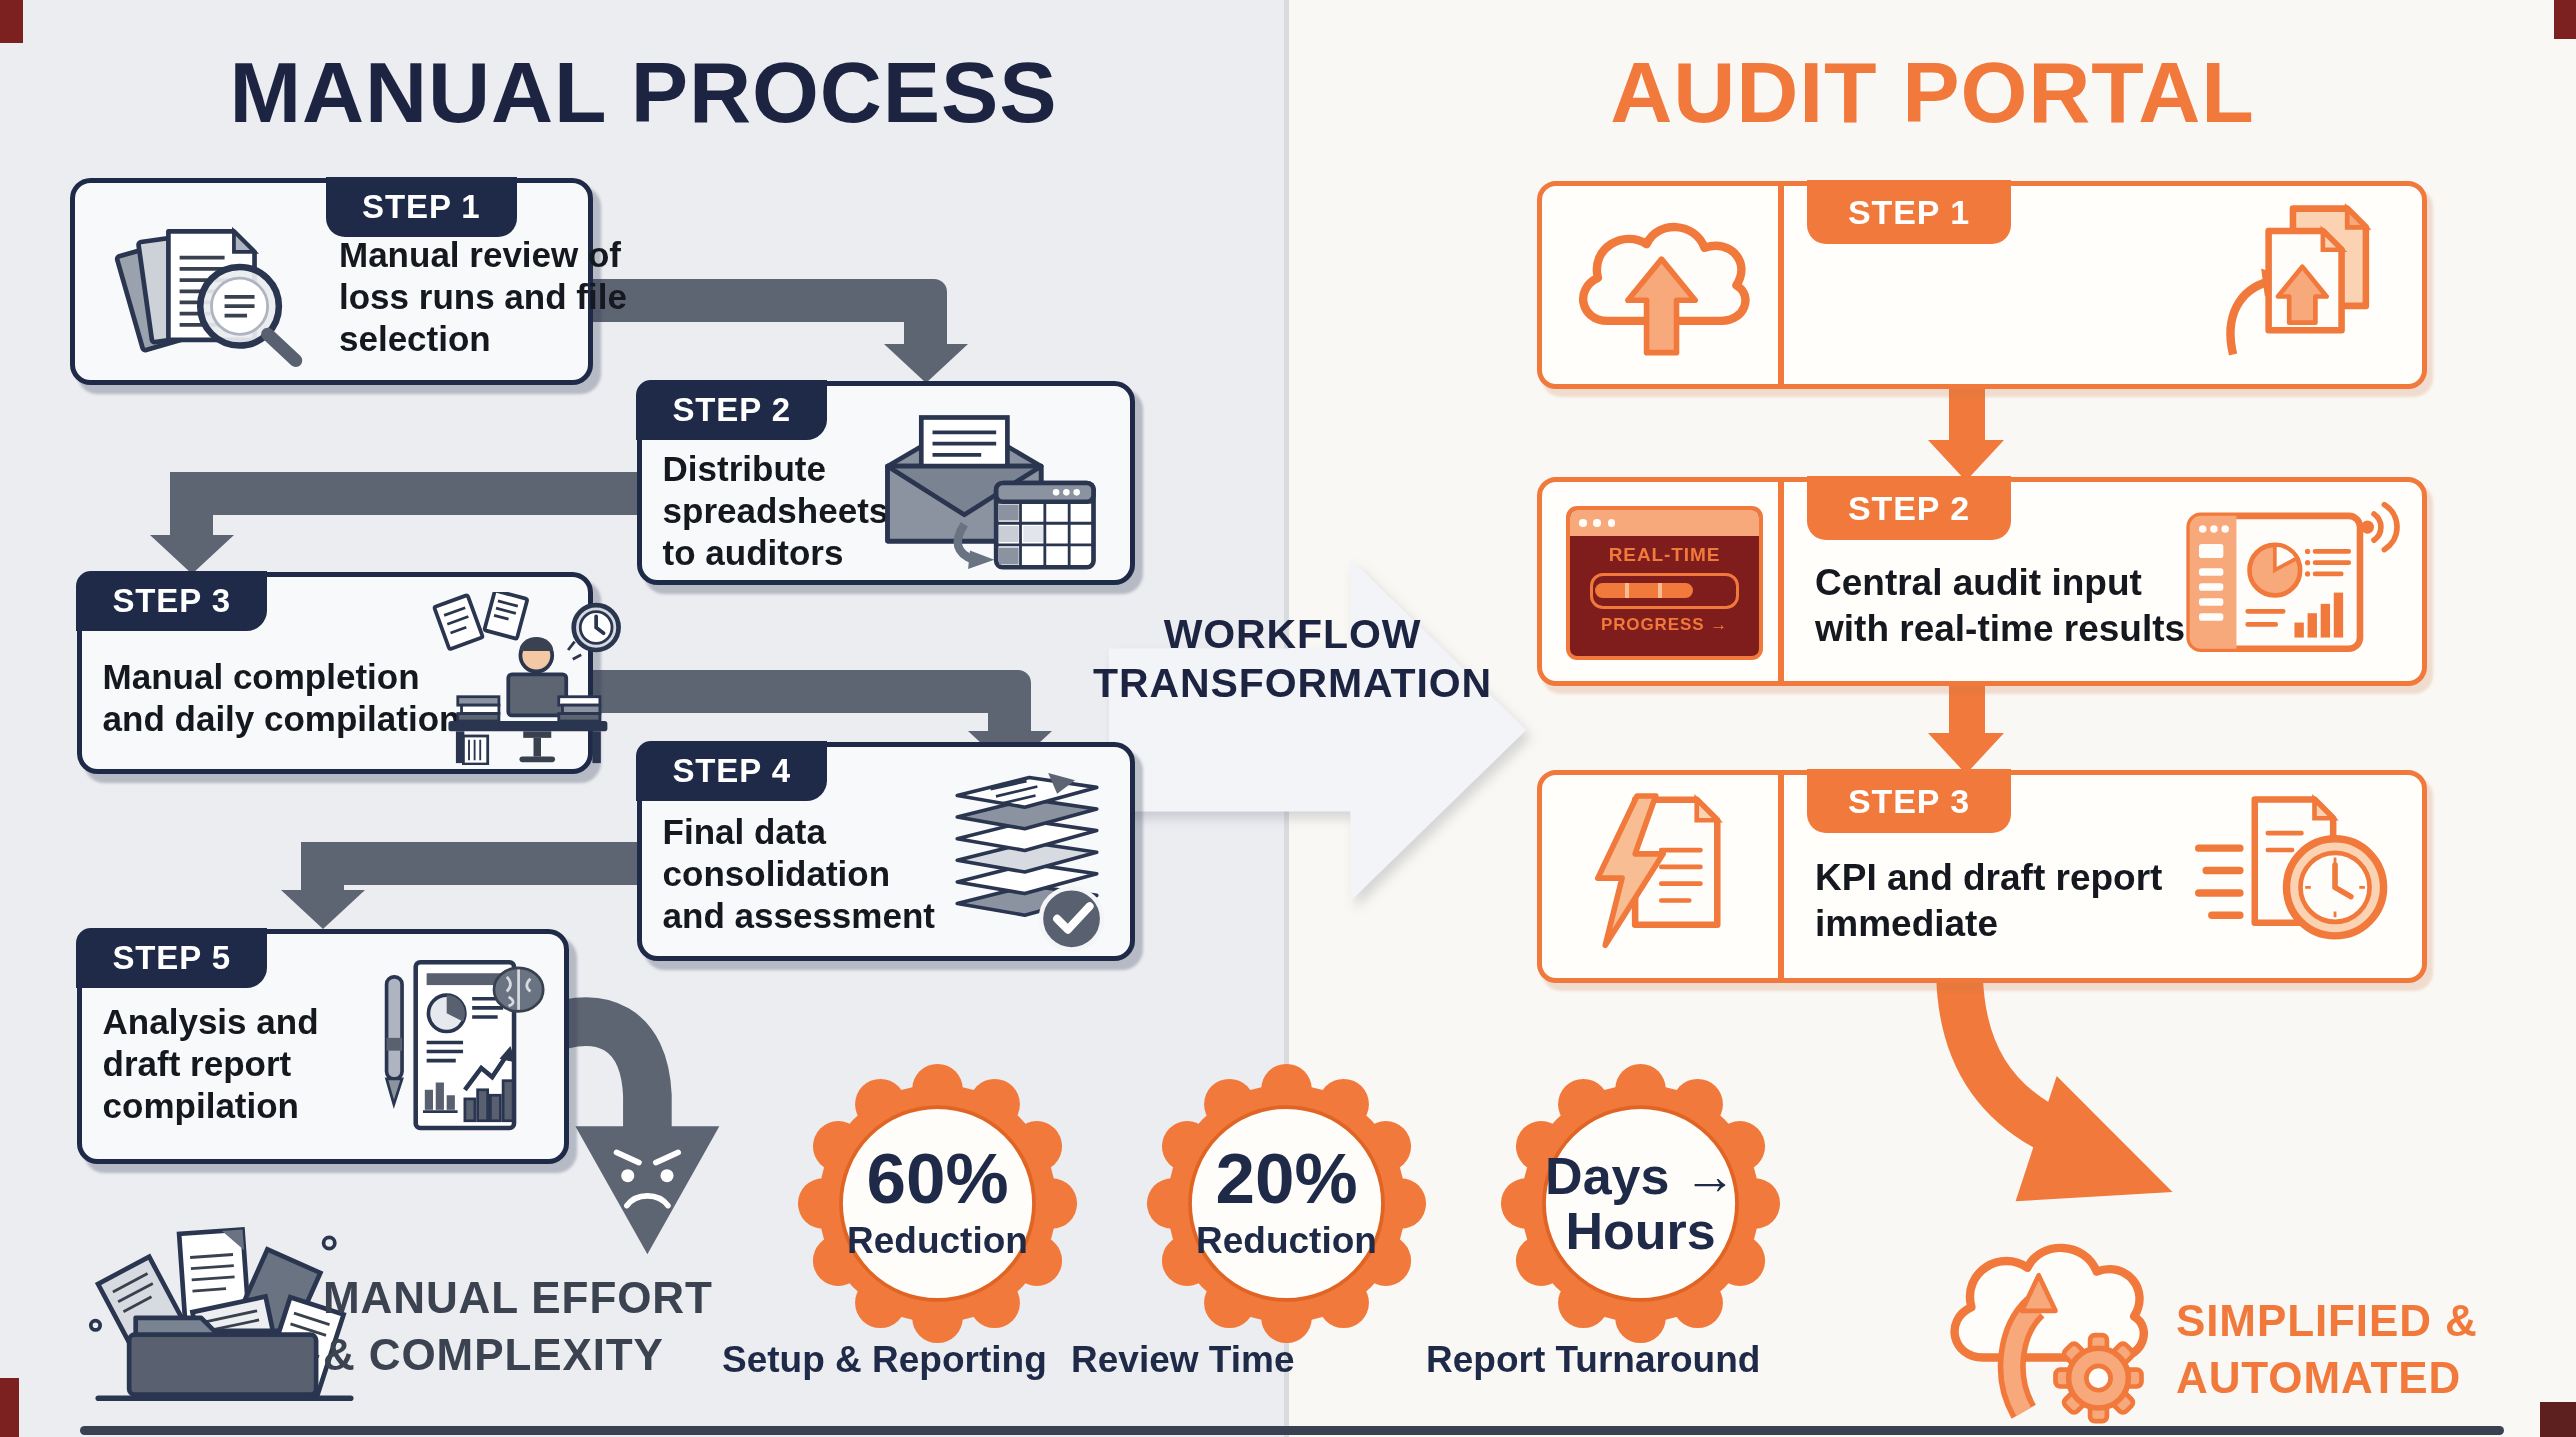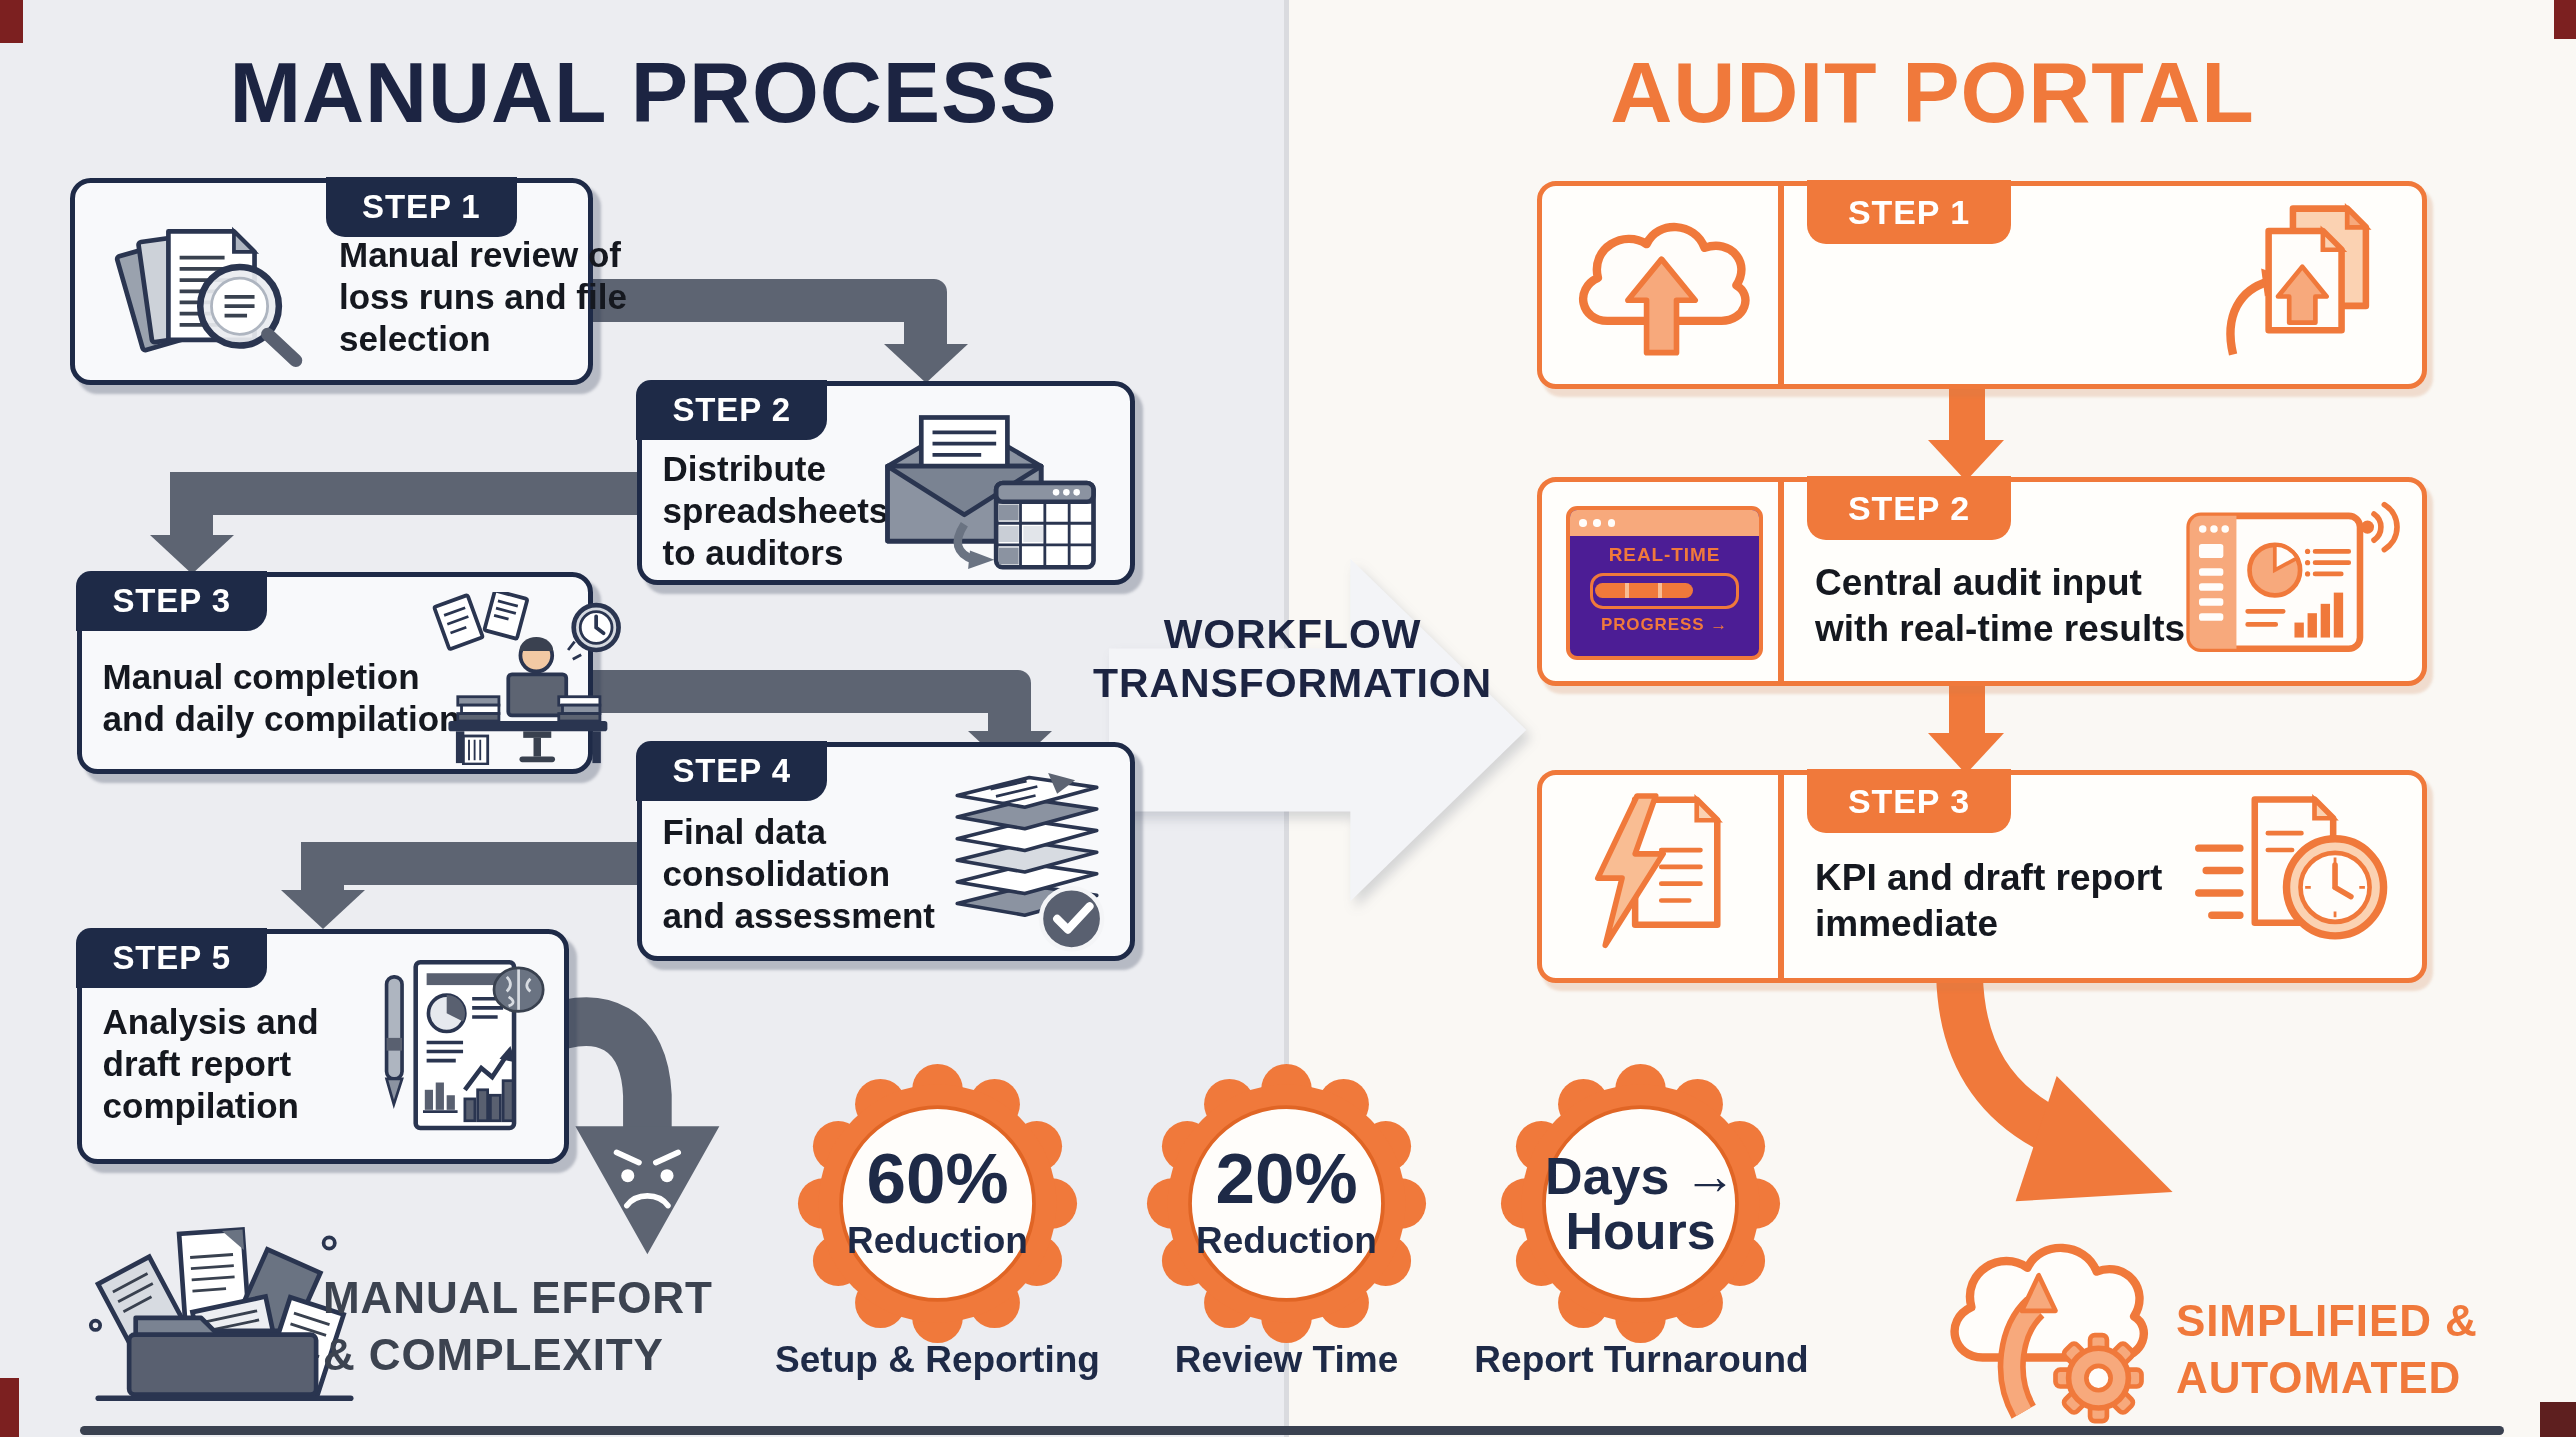--- a/index.html
+++ b/index.html
@@ -48,31 +48,31 @@
   .center-label{position:absolute;left:1093px;top:610px;width:399px;text-align:center;z-index:2;
                 color:#1C2442;font-weight:800;font-size:41px;line-height:1.2;letter-spacing:0.9px;}
 
   
   .badge{position:absolute;width:281px;height:281px;z-index:3;}
   .badge-text{position:absolute;inset:0;display:flex;flex-direction:column;align-items:center;
               justify-content:center;color:#1E2A47;text-align:center;}
   .badge-text .l1{font-size:71px;font-weight:700;line-height:.95;}
   .badge-text .l2{font-size:37px;font-weight:700;margin-top:7.5px;}
   .badge-words .l1,.badge-words .l2{font-size:52px;font-weight:800;line-height:1.05;margin-top:0;}
-  .caption{position:absolute;top:1339px;width:431px;text-align:center;color:#1E2A47;
+  .caption{position:absolute;top:1339px;width:431px;color:#1E2A47;
            font-weight:800;font-size:37px;z-index:3;}
 
   .outcome-left{position:absolute;left:323px;top:1269px;color:#3C4350;font-weight:800;
                 font-size:44px;line-height:1.3;letter-spacing:0.9px;z-index:3;}
   .outcome-right{position:absolute;left:2176px;top:1292px;color:#F0793B;font-weight:800;
                  font-size:44px;line-height:1.3;letter-spacing:0.9px;z-index:3;}
 
   
   .rt-widget{position:absolute;left:24px;top:24px;width:189px;height:146px;border:4.7px solid #F0793B;
-             border-radius:11.2px;background:#4c1d95;overflow:hidden;}
+             border-radius:11.2px;background:#7f1d1d;overflow:hidden;}
   .rt-bar{height:26px;background:#F7A97C;display:flex;align-items:center;padding-left:9.4px;gap:6.6px;}
   .rt-dot{width:7.5px;height:7.5px;border-radius:50%;background:#FFFDFA;}
   .rt-label{margin-top:7.5px;text-align:center;color:#F0793B;font-weight:800;font-size:19px;
             letter-spacing:0.9px;}
   .rt-progress{width:140px;height:26px;margin:7.5px auto 0;border:3.7px solid #F0793B;border-radius:13px;
                display:flex;align-items:center;padding:1.9px;}
   .rt-fill{width:70%;height:15px;border-radius:7.5px;background:#F0793B;
            background-image:linear-gradient(90deg,transparent 31%,#F9BD93 31%,#F9BD93 35%,transparent 35%,transparent 64%,#F9BD93 64%,#F9BD93 68%,transparent 68%);}
   .rt-sub{margin-top:6.6px;text-align:center;color:#F0793B;font-weight:800;font-size:17px;
           letter-spacing:0.9px;}

